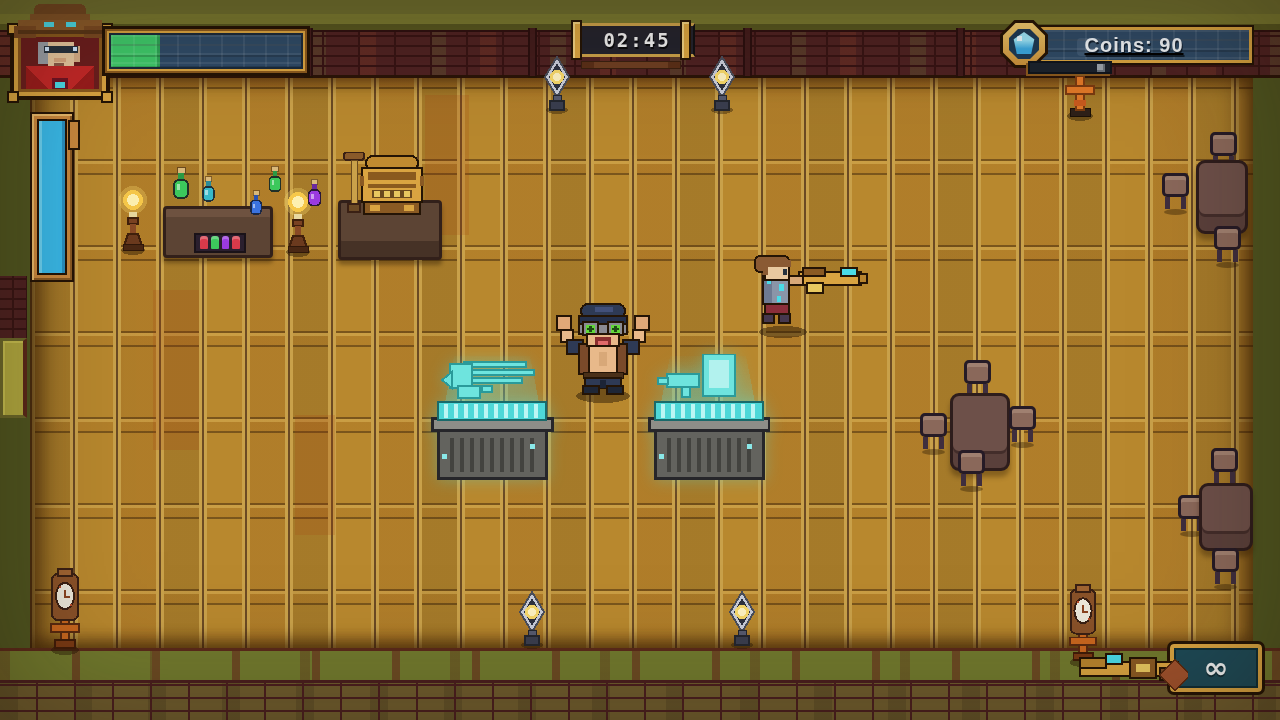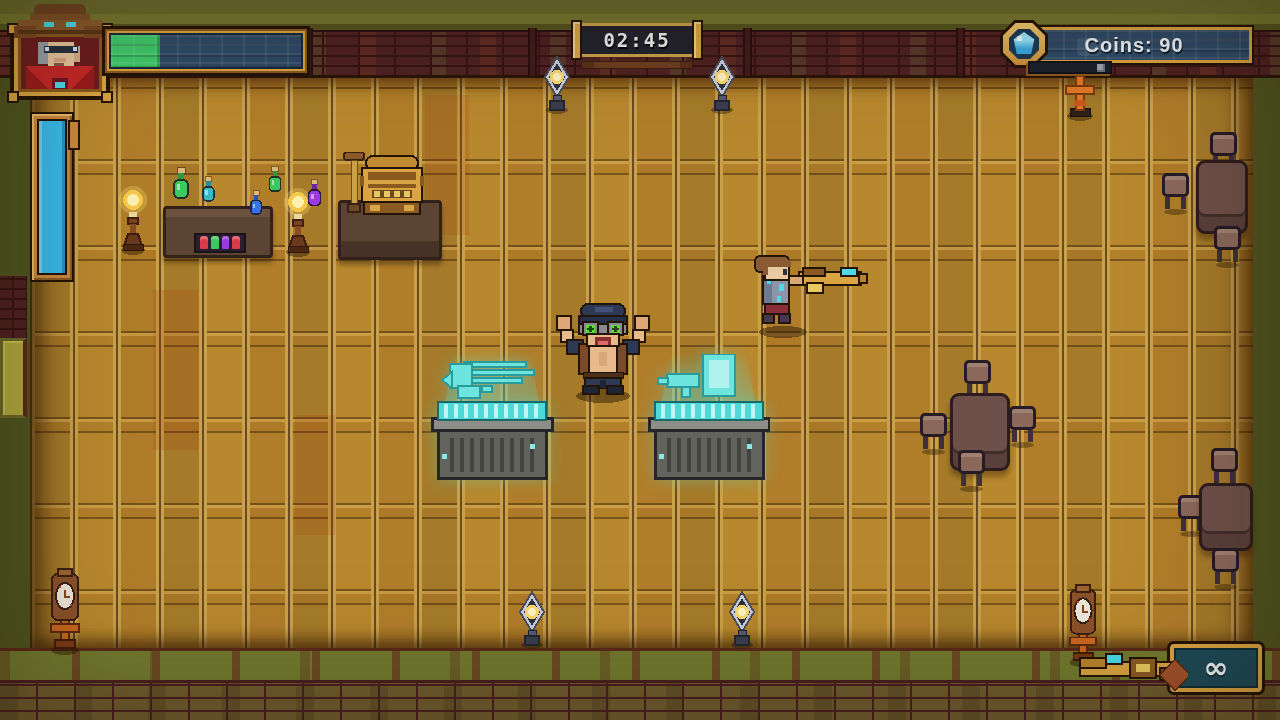--- a/index.html
+++ b/index.html
@@ -58,31 +58,31 @@
   
   .hud{z-index:50;}
   .hp{left:102px;top:26px;width:208px;height:50px;background:#d9a441;border:3px solid #241405;padding:4px;box-sizing:border-box;
       box-shadow:inset 0 0 0 2px #8a5a1e;}
   .hp-track{position:relative;height:100%;background:#2e4a66;border:2px solid #1a2a3a;box-sizing:border-box;overflow:hidden;}
   .hp-fill{position:absolute;left:0;top:0;bottom:0;background:#3ec96a;box-shadow:inset -3px 0 0 #2da355;}
   .bricks{position:absolute;inset:0;background-image:
       repeating-linear-gradient(180deg,rgba(255,255,255,.08) 0 2px,transparent 2px 9px),
       repeating-linear-gradient(90deg,rgba(255,255,255,.07) 0 2px,transparent 2px 22px),
       repeating-linear-gradient(180deg,transparent 0 9px,rgba(0,0,0,.18) 9px 11px);}
-  .timer{left:571px;top:20px;width:132px;height:50px;}
+  .timer{left:571px;top:20px;width:120px;height:50px;}
   .timer-body{position:absolute;left:8px;top:3px;width:116px;height:34px;background:#23232d;border:2px solid #101014;
       border-top:3px solid #caa14a;border-bottom:3px solid #caa14a;box-sizing:border-box;
       display:flex;align-items:center;justify-content:center;}
   .timer-text{font:bold 19px "DejaVu Sans Mono",monospace;color:#f0f0f0;letter-spacing:2px;text-shadow:1px 2px 0 #0a0a0e;}
   .timer-pillar{position:absolute;top:0;width:11px;height:40px;background:#d9a441;border:2px solid #241405;box-sizing:border-box;box-shadow:inset 2px 2px 0 #f0d080;}
   .timer-shelf{position:absolute;left:10px;right:10px;top:41px;height:6px;background:#6e3f22;border:1px solid #3a2010;
       box-shadow:inset 12px 0 0 #5a2f18,inset -12px 0 0 #5a2f18;}
   .coins{left:1000px;top:20px;width:260px;height:56px;}
   .coins-bar{position:absolute;left:16px;top:7px;width:236px;height:36px;background:#2e4a66;border:3px solid #d9a441;outline:2px solid #241405;
-      box-sizing:border-box;display:flex;align-items:center;justify-content:center;}
+      box-sizing:border-box;display:flex;align-items:center;justify-content:center;text-decoration:underline;}
   .coins-text{font:bold 20px "Liberation Sans",sans-serif;color:#eef2f6;letter-spacing:1px;text-shadow:1px 2px 0 rgba(5,15,25,.75);z-index:2;}
   .emblem{position:absolute;left:58px;top:8px;width:24px;height:18px;background:rgba(150,170,190,.16);border-radius:4px;}
   .medal{position:absolute;left:0;top:0;width:48px;height:48px;background:#241405;
       clip-path:polygon(30% 0,70% 0,100% 30%,100% 70%,70% 100%,30% 100%,0 70%,0 30%);}
   .medal-gold{position:absolute;inset:3px;background:linear-gradient(#f0cc70,#c8903a);
       clip-path:polygon(30% 0,70% 0,100% 30%,100% 70%,70% 100%,30% 100%,0 70%,0 30%);}
   .medal-core{position:absolute;inset:9px;background:#1d3a55;
       clip-path:polygon(30% 0,70% 0,100% 30%,100% 70%,70% 100%,30% 100%,0 70%,0 30%);}
   .gem{position:absolute;inset:12px;background:linear-gradient(#9ae4f8 35%,#3aa8e0 70%);
       clip-path:polygon(50% 0,93% 30%,80% 92%,20% 92%,7% 30%);}

